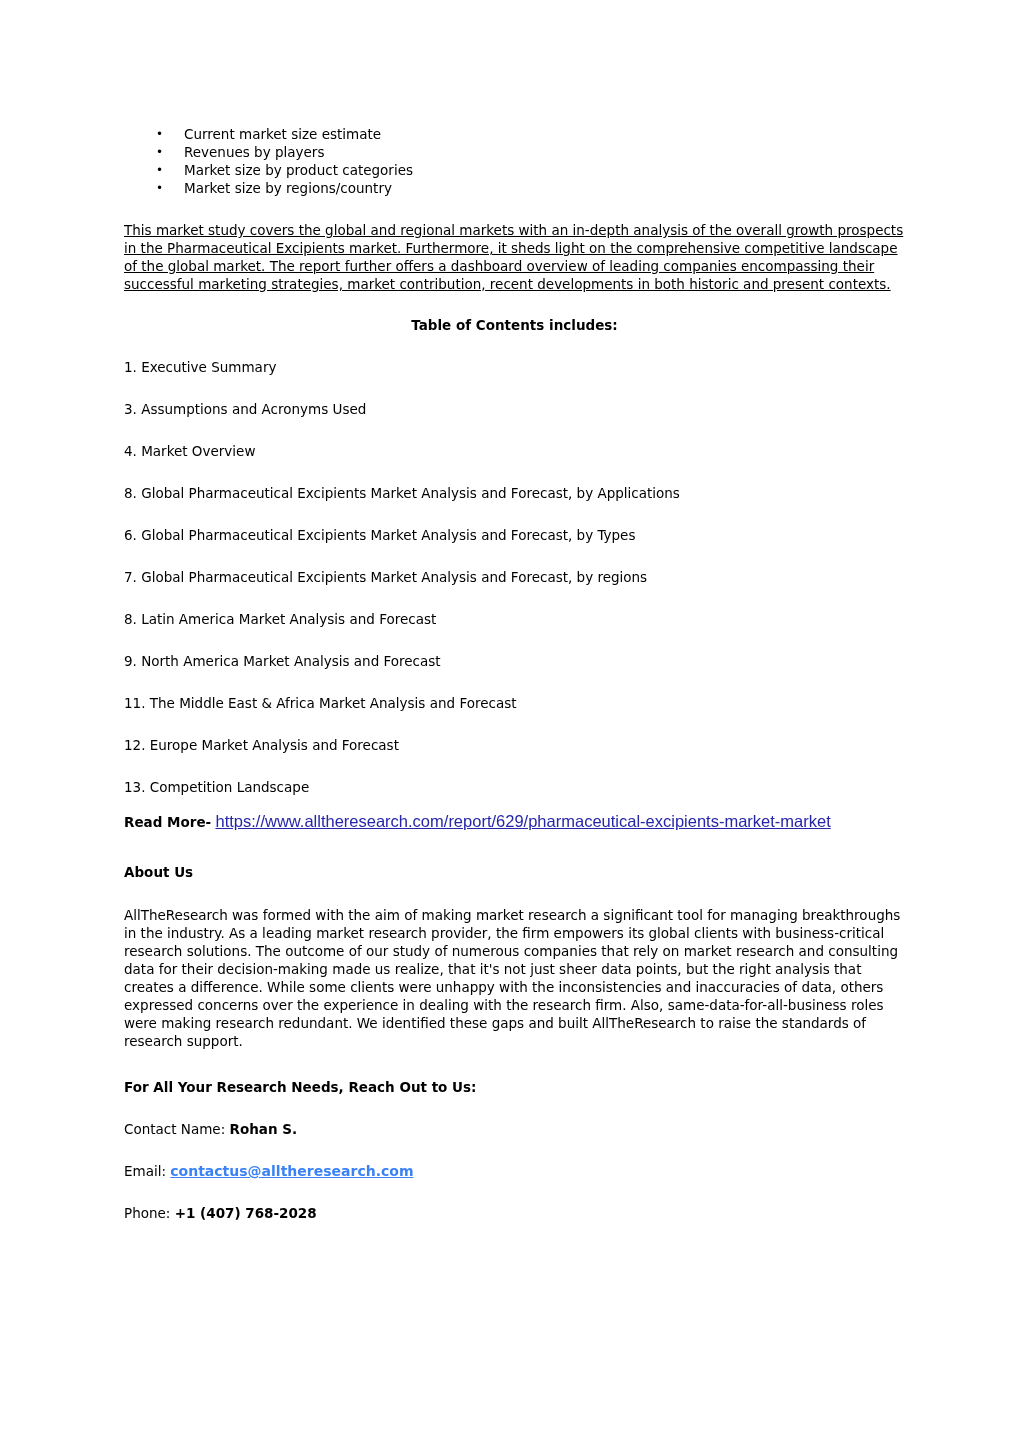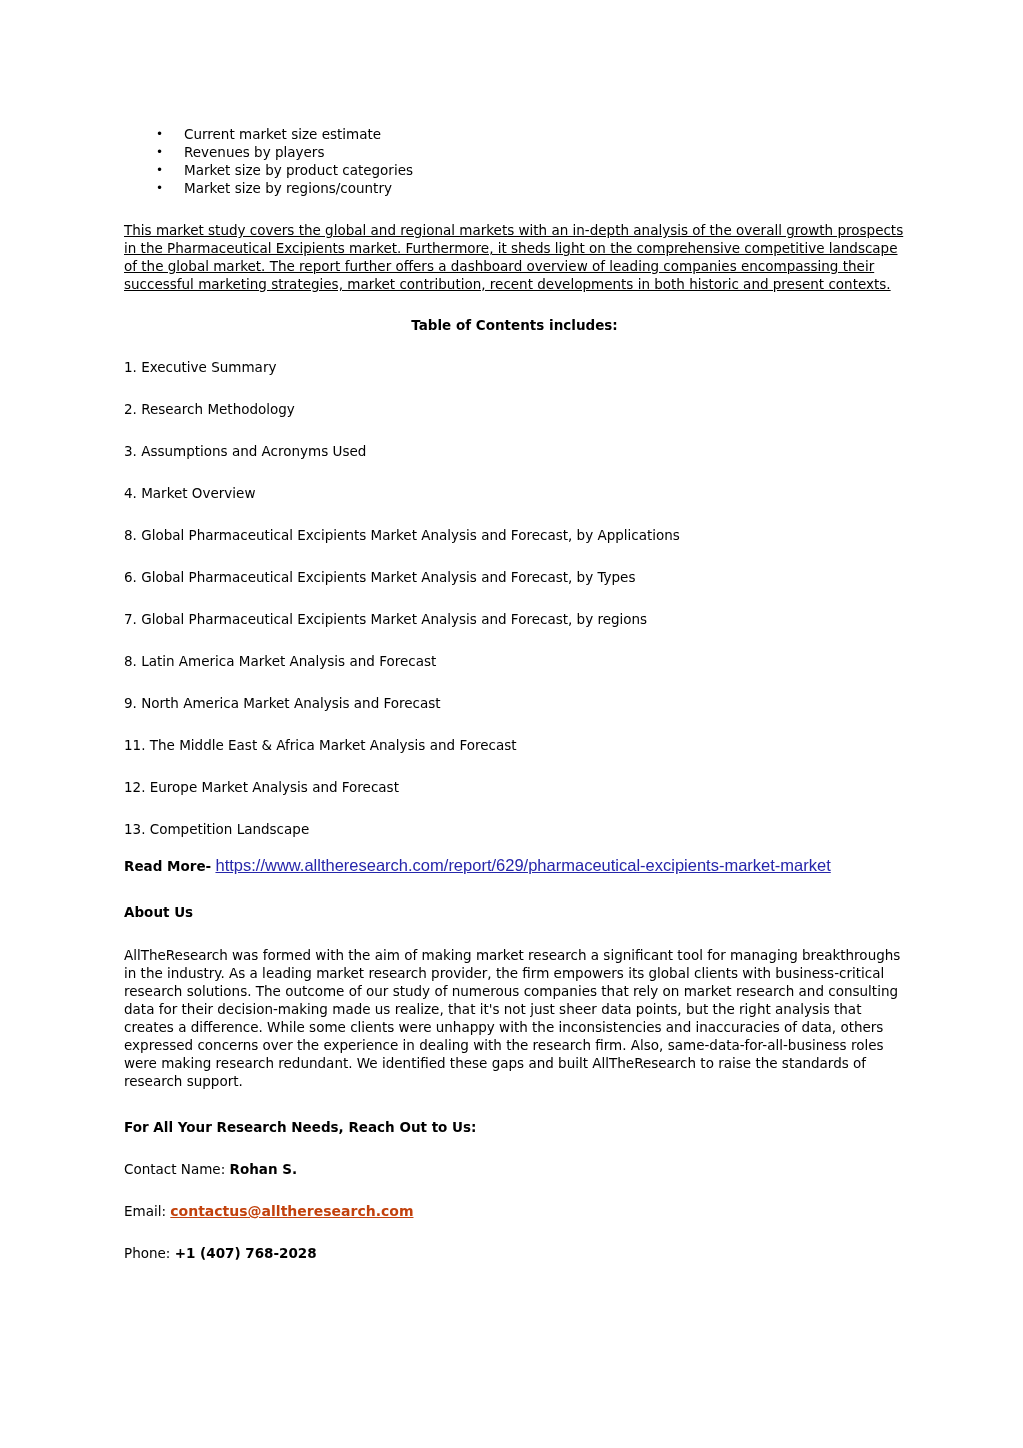--- a/index.html
+++ b/index.html
@@ -14,37 +14,37 @@
     font-size:13.5px;
     line-height:18px;
     color:#000000;
     overflow:hidden;
   }
   .bullet-row { display:flex; }
   .dot { flex:none; width:28px; margin-left:32px; font-size:12px; }
   .intro { margin-top:24px;text-decoration:underline; }
   .toc-heading { margin-top:23px; font-weight:bold;text-align:center; }
   .toc-item { margin-top:24px; }
-  .read-more { margin-top:18px; line-height:18px; }
+  .read-more { margin-top:12px; line-height:26px; }
   .bold { font-weight:bold; }
   a.url {
     font-family:"Liberation Sans", sans-serif;
     font-size:16.5px;
     color:#2626ab;
     text-decoration:underline;
     cursor:pointer;
   }
   .about-heading { margin-top:28px; font-weight:bold; }
   .about-text { margin-top:25px; }
   .cta-heading { margin-top:28px; font-weight:bold; }
   .contact-row { margin-top:24px; }
   a.email-link {
     font-size:14px;
     font-weight:bold;
-    color:#c2410c;
+    color:#3b82f6;
     text-decoration:underline;
     cursor:pointer;
   }
 </style>
 </head>
 <body>
 
 <div class="page">
 
   <div>
@@ -65,21 +65,20 @@
       <span>Market size by regions/country</span>
     </div>
   </div>
 
   <div class="intro">This market study covers the global and regional markets with an in-depth analysis of the overall growth prospects in the Pharmaceutical Excipients market. Furthermore, it sheds light on the comprehensive competitive landscape of the global market. The report further offers a dashboard overview of leading companies encompassing their successful marketing strategies, market contribution, recent developments in both historic and present contexts.</div>
 
   <div class="toc-heading">Table of Contents includes:</div>
 
   <div>
     <div class="toc-item">1. Executive Summary</div>
-    <div class="toc-item">2. Research Methodology</div>
     <div class="toc-item">3. Assumptions and Acronyms Used</div>
     <div class="toc-item">4. Market Overview</div>
     <div class="toc-item">8. Global Pharmaceutical Excipients Market Analysis and Forecast, by Applications</div>
     <div class="toc-item">6. Global Pharmaceutical Excipients Market Analysis and Forecast, by Types</div>
     <div class="toc-item">7. Global Pharmaceutical Excipients Market Analysis and Forecast, by regions</div>
     <div class="toc-item">8. Latin America Market Analysis and Forecast</div>
     <div class="toc-item">9. North America Market Analysis and Forecast</div>
     <div class="toc-item">11. The Middle East &amp; Africa Market Analysis and Forecast</div>
     <div class="toc-item">12. Europe Market Analysis and Forecast</div>
     <div class="toc-item">13. Competition Landscape</div>

